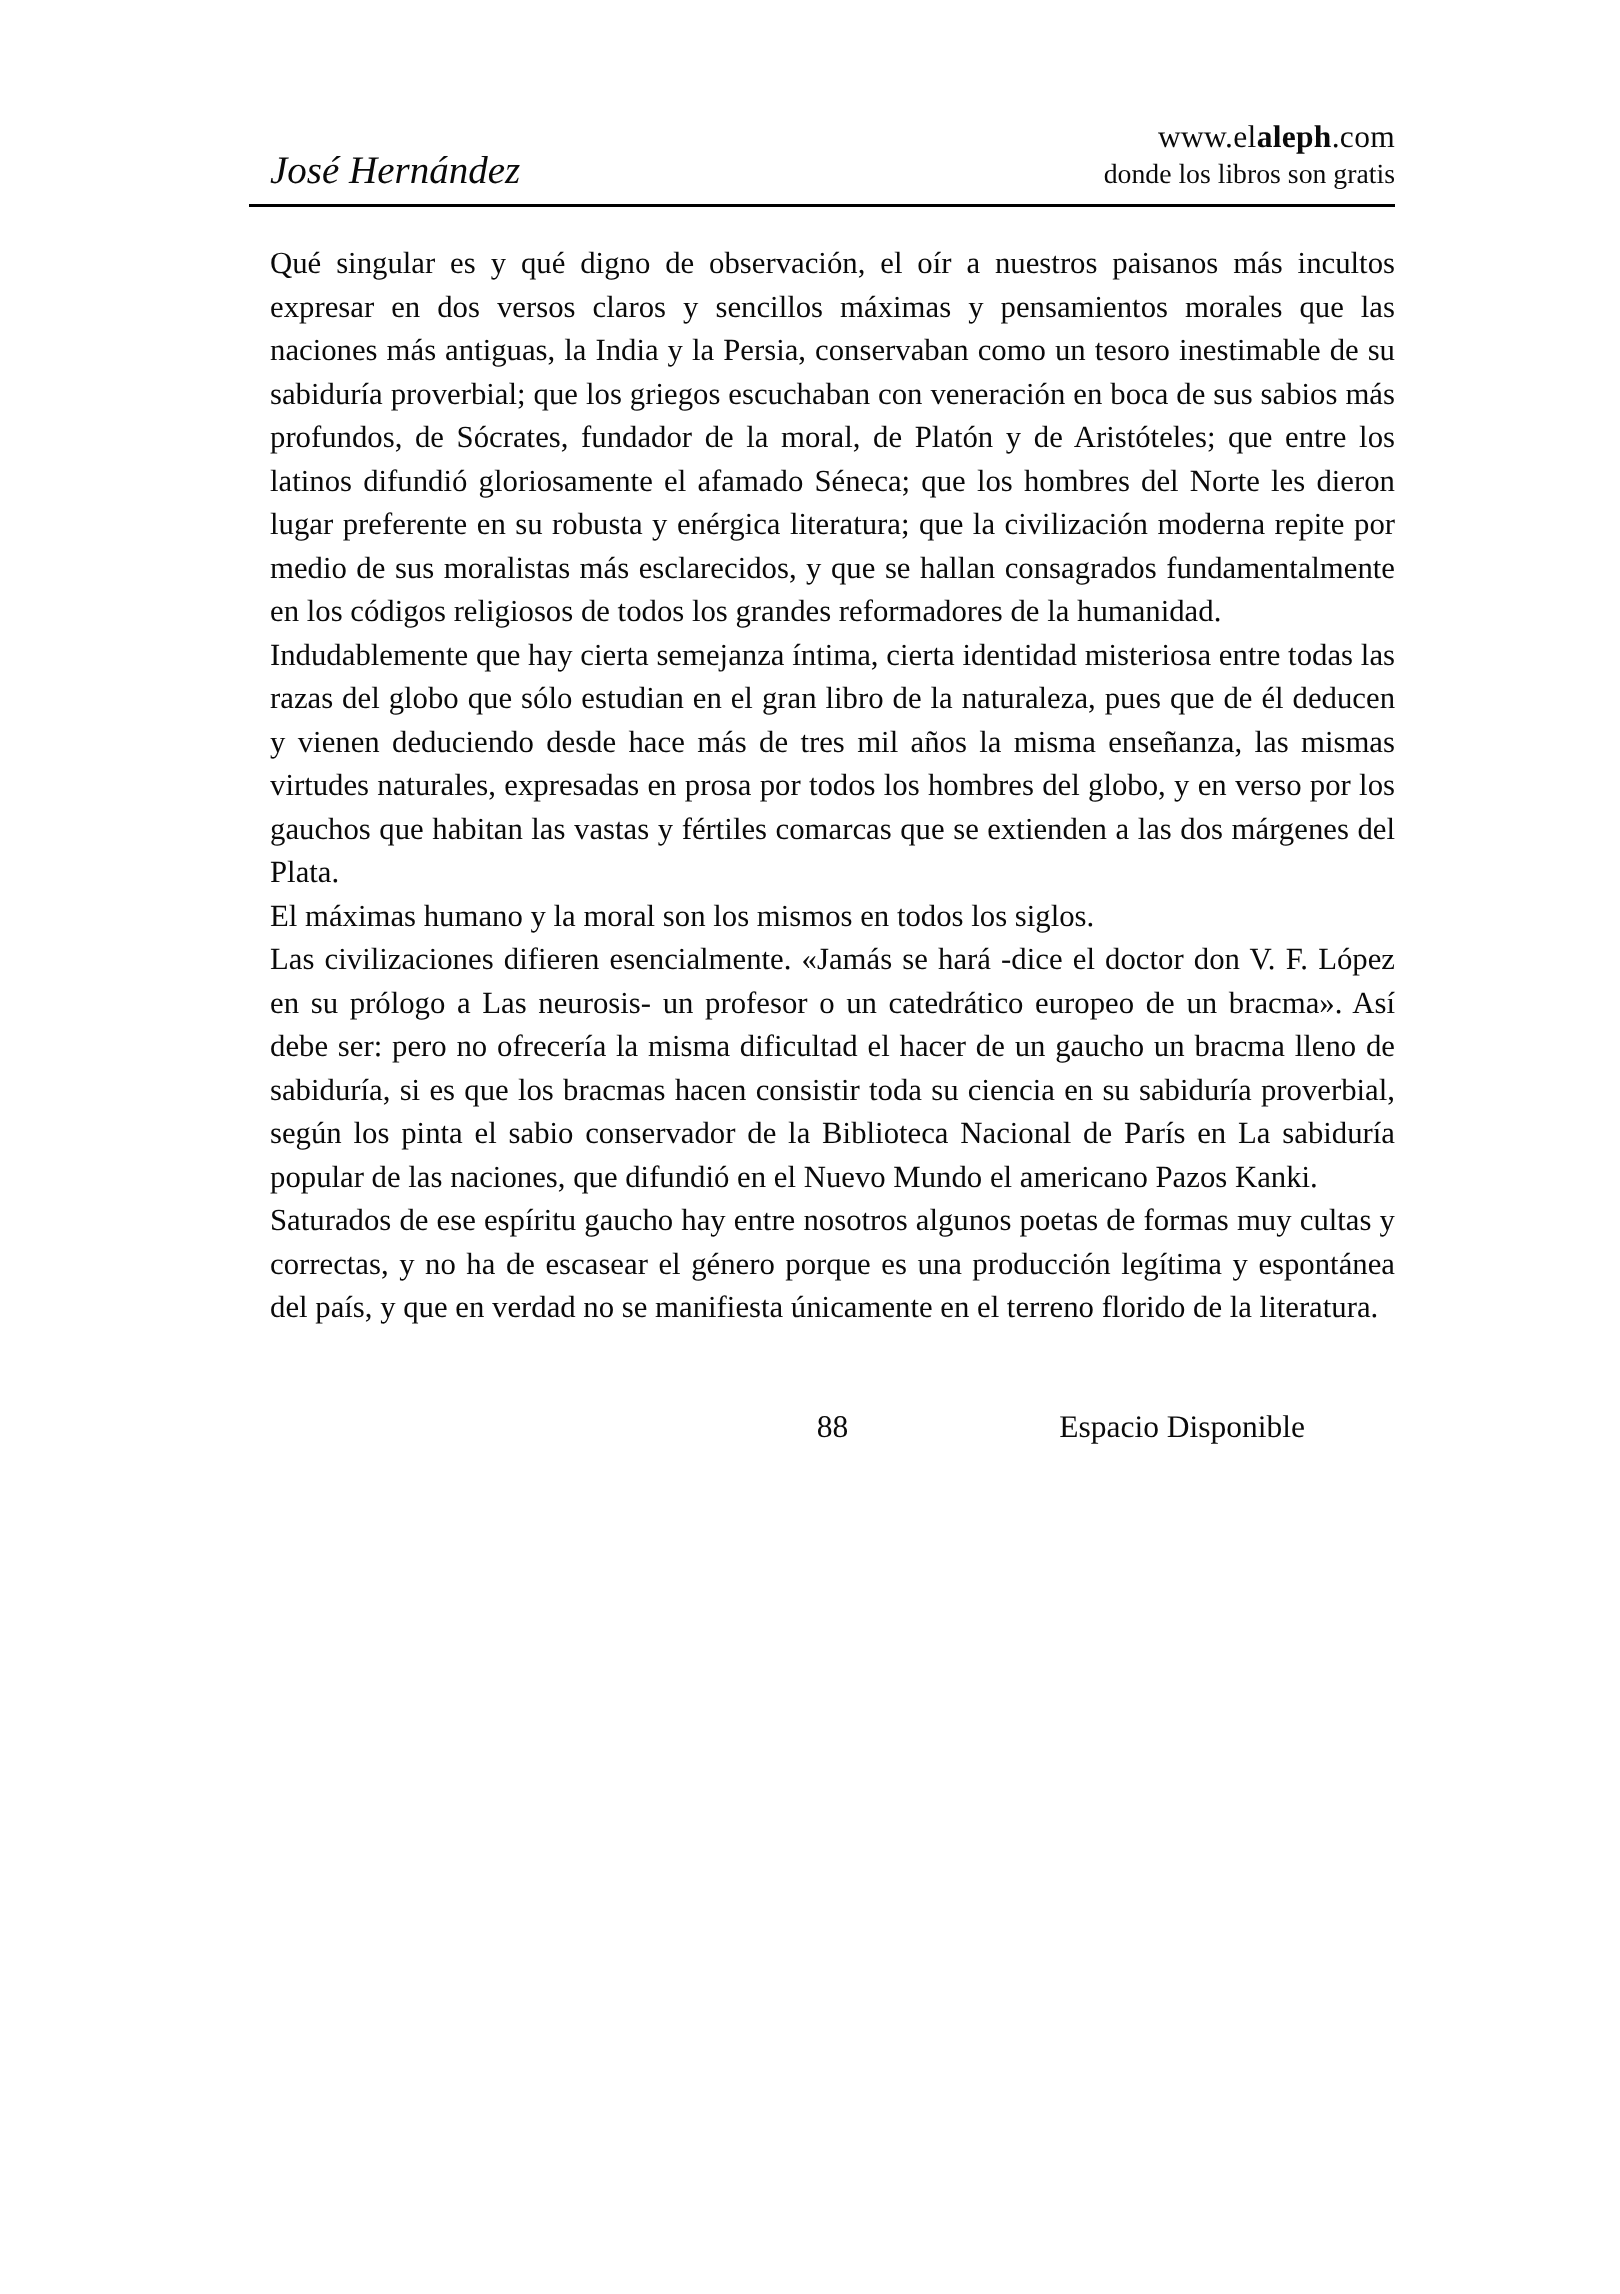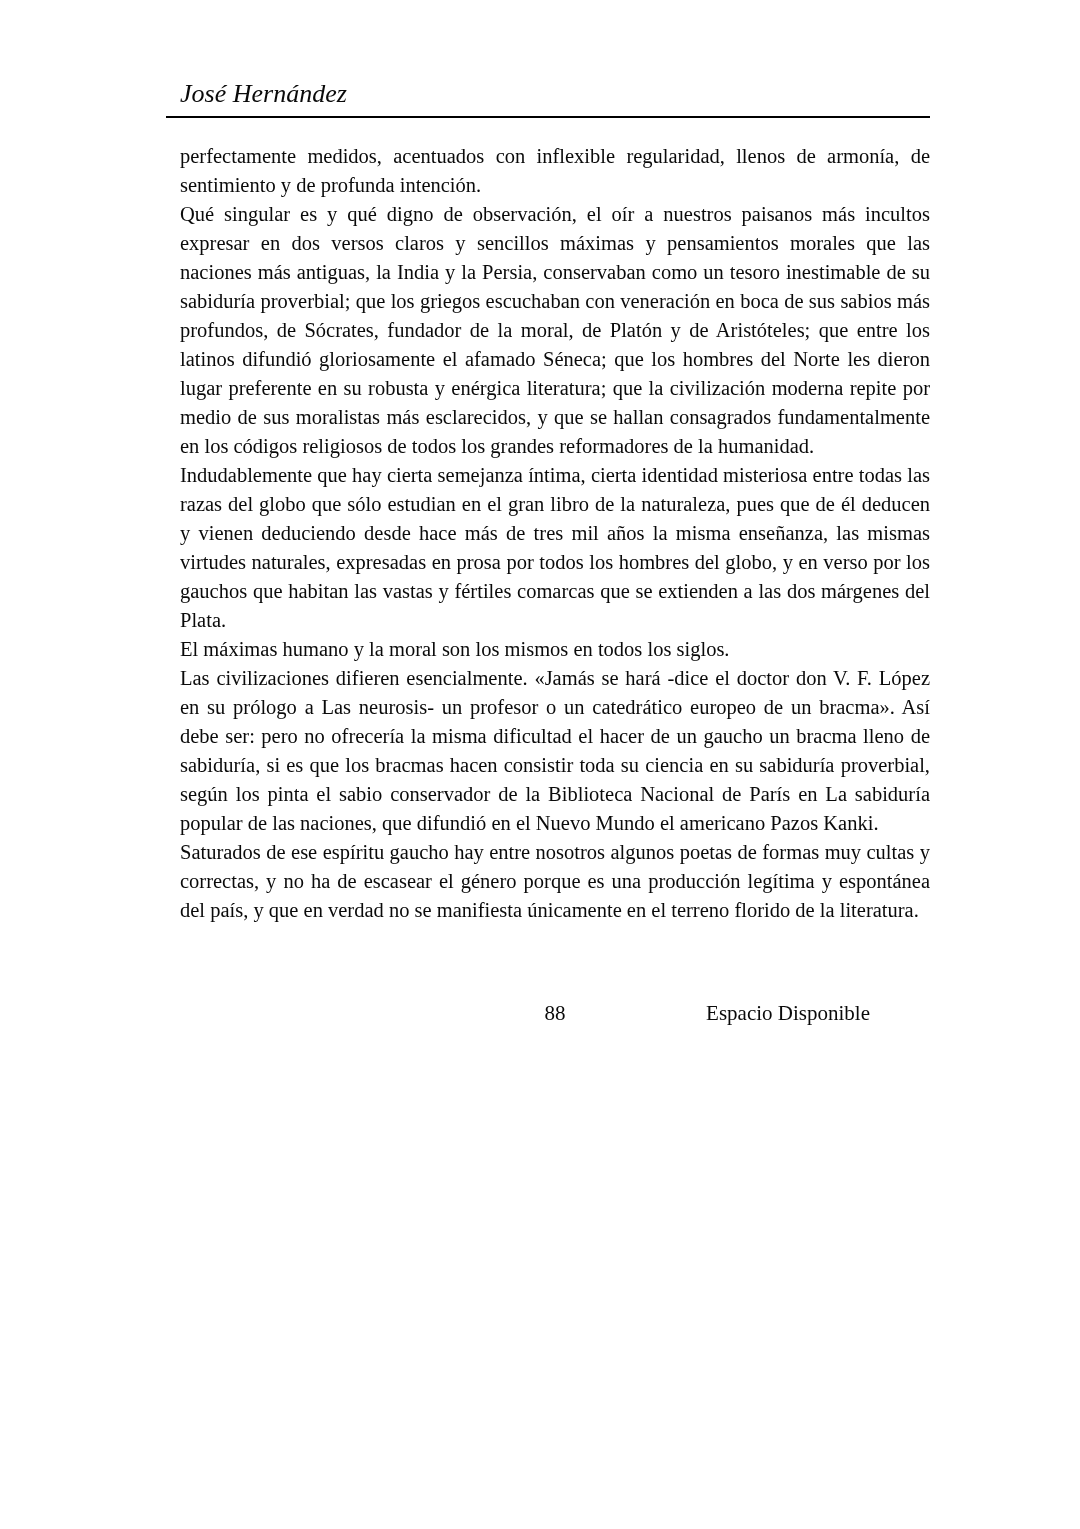--- a/index.html
+++ b/index.html
@@ -55,47 +55,50 @@
       font-size: 20.5px;
       line-height: 29px;
       text-align: justify;
     }
     main p {
       margin: 0;
       padding: 0;
     }
     .page-footer {
       position: relative;
-      margin-top: 76px;
+      margin-top: 52px;
       height: 32px;
       font-size: 21px;
     }
     .page-number {
       position: absolute;
       left: 50%;
       transform: translateX(-50%);
     }
     .footer-label {
       position: absolute;
       right: 60px;
     }
   </style>
 </head>
 <body>
 
 <div class="page">
 
   <header class="page-header">
     <div class="author">José Hernández</div>
+    <div class="header-right">
+      <div class="site-url"><span>www.el</span><b>aleph</b><span>.com</span></div>
+      <div class="tagline">donde los libros son gratis</div>
+    </div>
   </header>
 
   <hr class="header-rule">
 
   <main>
-    <p>perfectamente medidos, acentuados con inflexible regularidad, llenos de armonía, de sentimiento y de profunda intención.</p>
     <p>Qué singular es y qué digno de observación, el oír a nuestros paisanos más incultos expresar en dos versos claros y sencillos máximas y pensamientos morales que las naciones más antiguas, la India y la Persia, conservaban como un tesoro inestimable de su sabiduría proverbial; que los griegos escuchaban con veneración en boca de sus sabios más profundos, de Sócrates, fundador de la moral, de Platón y de Aristóteles; que entre los latinos difundió gloriosamente el afamado Séneca; que los hombres del Norte les dieron lugar preferente en su robusta y enérgica literatura; que la civilización moderna repite por medio de sus moralistas más esclarecidos, y que se hallan consagrados fundamentalmente en los códigos religiosos de todos los grandes reformadores de la humanidad.</p>
     <p>Indudablemente que hay cierta semejanza íntima, cierta identidad misteriosa entre todas las razas del globo que sólo estudian en el gran libro de la naturaleza, pues que de él deducen y vienen deduciendo desde hace más de tres mil años la misma enseñanza, las mismas virtudes naturales, expresadas en prosa por todos los hombres del globo, y en verso por los gauchos que habitan las vastas y fértiles comarcas que se extienden a las dos márgenes del Plata.</p>
     <p>El máximas humano y la moral son los mismos en todos los siglos.</p>
     <p>Las civilizaciones difieren esencialmente. «Jamás se hará -dice el doctor don V. F. López en su prólogo a Las neurosis- un profesor o un catedrático europeo de un bracma». Así debe ser: pero no ofrecería la misma dificultad el hacer de un gaucho un bracma lleno de sabiduría, si es que los bracmas hacen consistir toda su ciencia en su sabiduría proverbial, según los pinta el sabio conservador de la Biblioteca Nacional de París en La sabiduría popular de las naciones, que difundió en el Nuevo Mundo el americano Pazos Kanki.</p>
     <p>Saturados de ese espíritu gaucho hay entre nosotros algunos poetas de formas muy cultas y correctas, y no ha de escasear el género porque es una producción legítima y espontánea del país, y que en verdad no se manifiesta únicamente en el terreno florido de la literatura.</p>
   </main>
 
   <footer class="page-footer">
     <span class="page-number">88</span>
     <span class="footer-label">Espacio Disponible</span>

